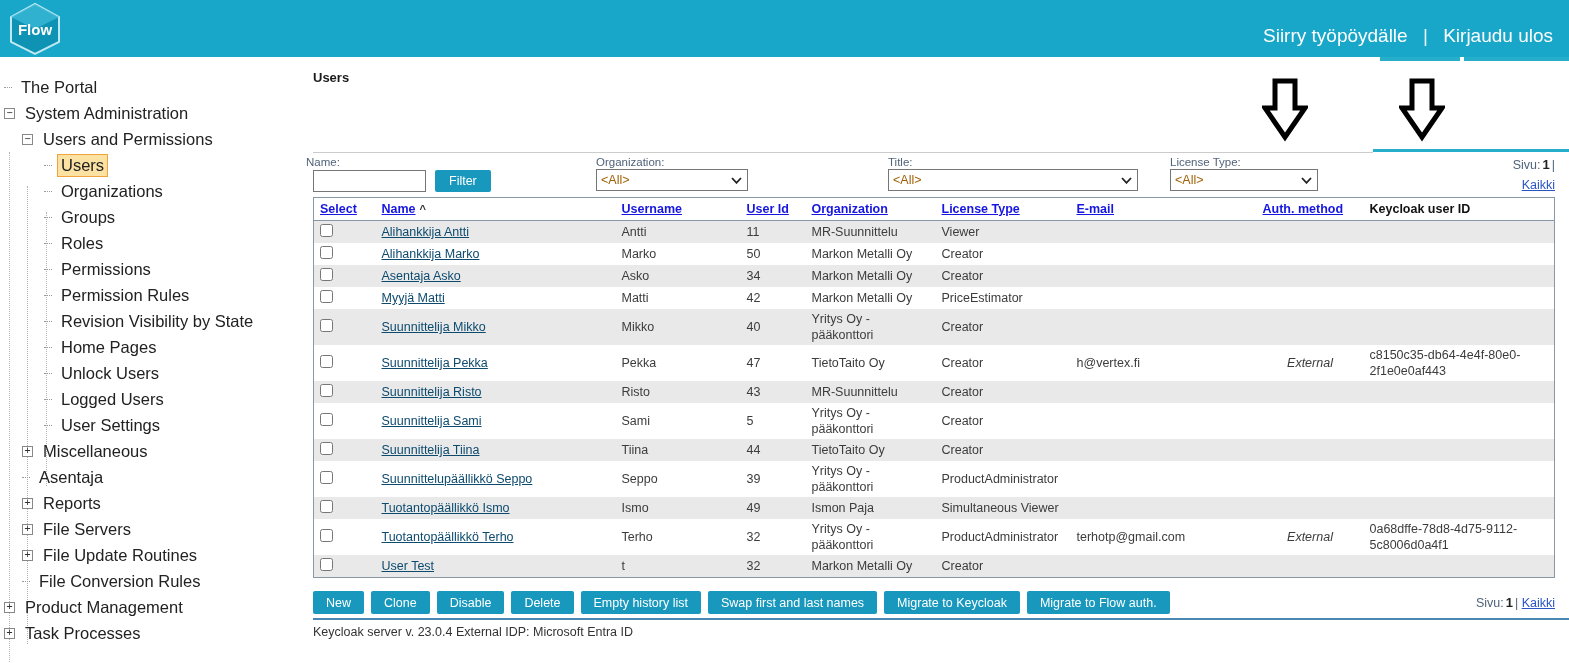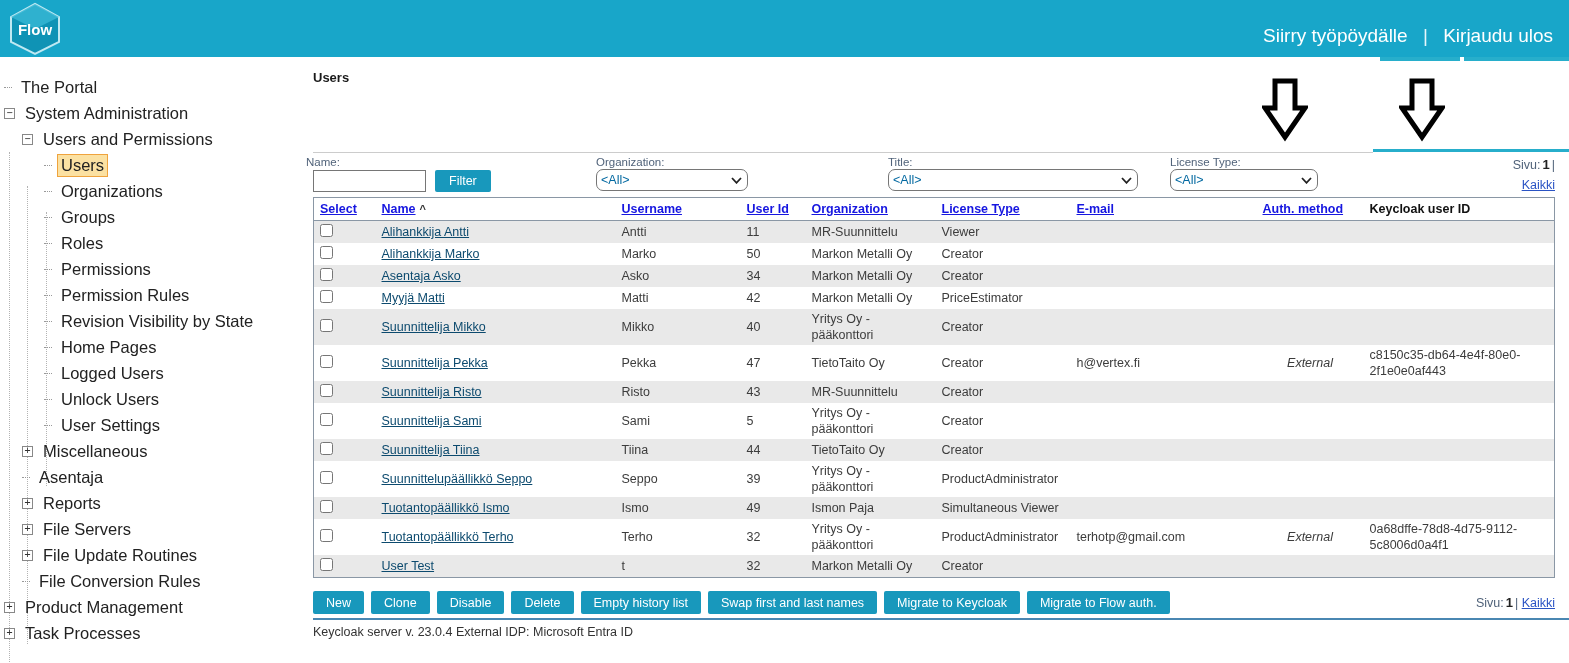--- a/index.html
+++ b/index.html
@@ -49,21 +49,21 @@
   .flt-label.lic{left:1170px;top:156px;}
   .name-input{position:absolute;left:313px;top:170px;width:113px;height:22px;box-sizing:border-box;
     border:1px solid #767676;font-size:12.5px;padding:0 4px;}
   .filter-btn{position:absolute;left:435px;top:170px;height:22px;padding:0 14px;background:#1898BC;color:#fff;
     border:none;border-radius:2px;font-size:12.5px;cursor:pointer;font-family:inherit;}
   .sel-wrap{position:absolute;height:22px;}
   .sel-wrap.org{left:596px;top:169px;width:152px;}
   .sel-wrap.title{left:888px;top:169px;width:250px;}
   .sel-wrap.lic{left:1170px;top:169px;width:148px;}
   .sel-wrap select{width:100%;height:22px;border:1px solid #767676;background:#fff;font-size:12.5px;
-    padding:0 28px 0 4px;appearance:none;-webkit-appearance:none;border-radius:7px;font-family:inherit;color:#0369a1;}
+    padding:0 28px 0 4px;appearance:none;-webkit-appearance:none;border-radius:0;font-family:inherit;color:#a16207;}
   .sel-chevron{position:absolute;right:6px;top:8px;pointer-events:none;}
   .pager-top{position:absolute;left:1440px;top:155px;width:115px;text-align:right;font-size:12.5px;color:#51637a;line-height:20px;}
   .pager-top .num,.pager-bottom .num{font-weight:bold;color:#222;font-size:13px;margin:0 2px;}
   .link-blue{color:#2a53c4;text-decoration:underline;cursor:pointer;}
 
   
   .users-table-wrap{position:absolute;left:313px;top:197px;width:1062px;}
   table.users{border-collapse:collapse;table-layout:fixed;width:1242px;font-size:12.5px;border:1px solid #8a97a5;}
   col.c0{width:62px}col.c1{width:240px}col.c2{width:125px}col.c3{width:65px}col.c4{width:130px}
   col.c5{width:135px}col.c6{width:186px}col.c7{width:107px}col.c8{width:auto}
@@ -153,25 +153,25 @@
     <div class="tree-item lvl2">
       <span class="twig"></span>
       <span class="tree-label">Revision Visibility by State</span>
     </div>
     <div class="tree-item lvl2">
       <span class="twig"></span>
       <span class="tree-label">Home Pages</span>
     </div>
     <div class="tree-item lvl2">
       <span class="twig"></span>
+      <span class="tree-label">Unlock Users</span>
+    </div>
+    <div class="tree-item lvl2">
+      <span class="twig"></span>
       <span class="tree-label">Logged Users</span>
-    </div>
-    <div class="tree-item lvl2">
-      <span class="twig"></span>
-      <span class="tree-label">Unlock Users</span>
     </div>
     <div class="tree-item lvl2">
       <span class="twig"></span>
       <span class="tree-label">User Settings</span>
     </div>
     <div class="tree-item lvl1">
       <span class="expander">+</span>
       <span class="tree-label">Miscellaneous</span>
     </div>
     <div class="tree-item lvl1">

